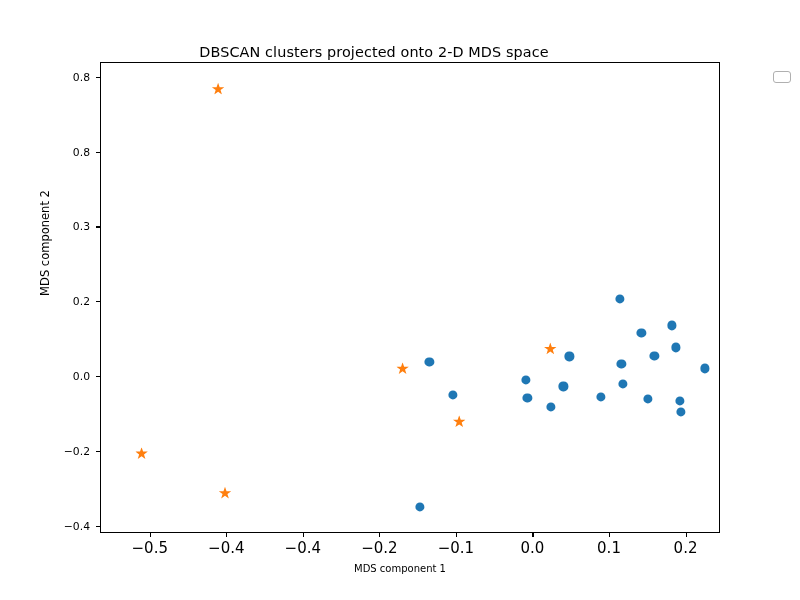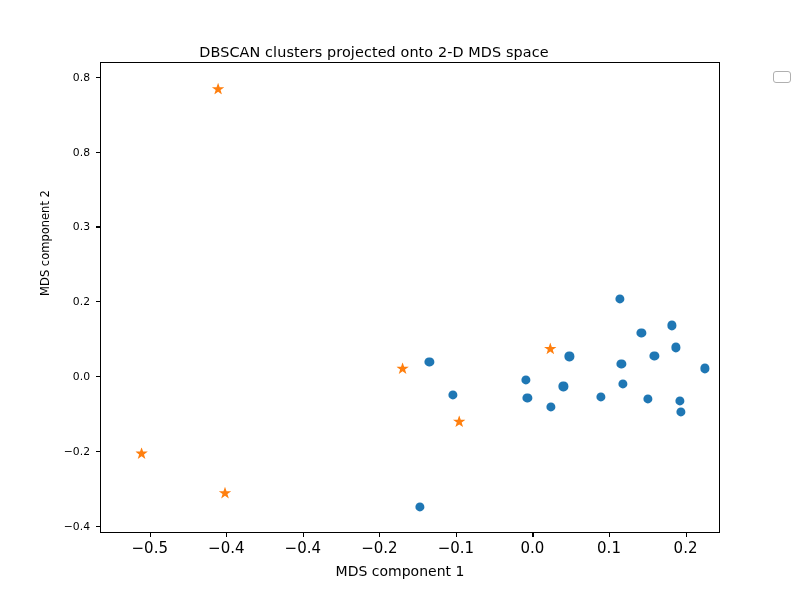--- a/index.html
+++ b/index.html
@@ -51,21 +51,21 @@
   .ticklabel-y{
     position:absolute;left:90px;font-size:10.8px;color:#000;
     transform:translateY(-50%);white-space:nowrap;text-align:right;
     width:0;display:flex;justify-content:flex-end;
   }
   .ticklabel-y span{white-space:nowrap;}
 
   
   #xlabel{
     position:absolute;left:0;top:563px;width:800px;
-    text-align:center;font-size:14px;color:#000;
+    text-align:center;font-size:10px;color:#000;
   }
   #ylabel{
     position:absolute;
     left:-155px;top:236px;
     width:400px;text-align:center;
     font-size:11.5px;color:#000;
     transform:rotate(-90deg);
     transform-origin:center center;
   }
 

